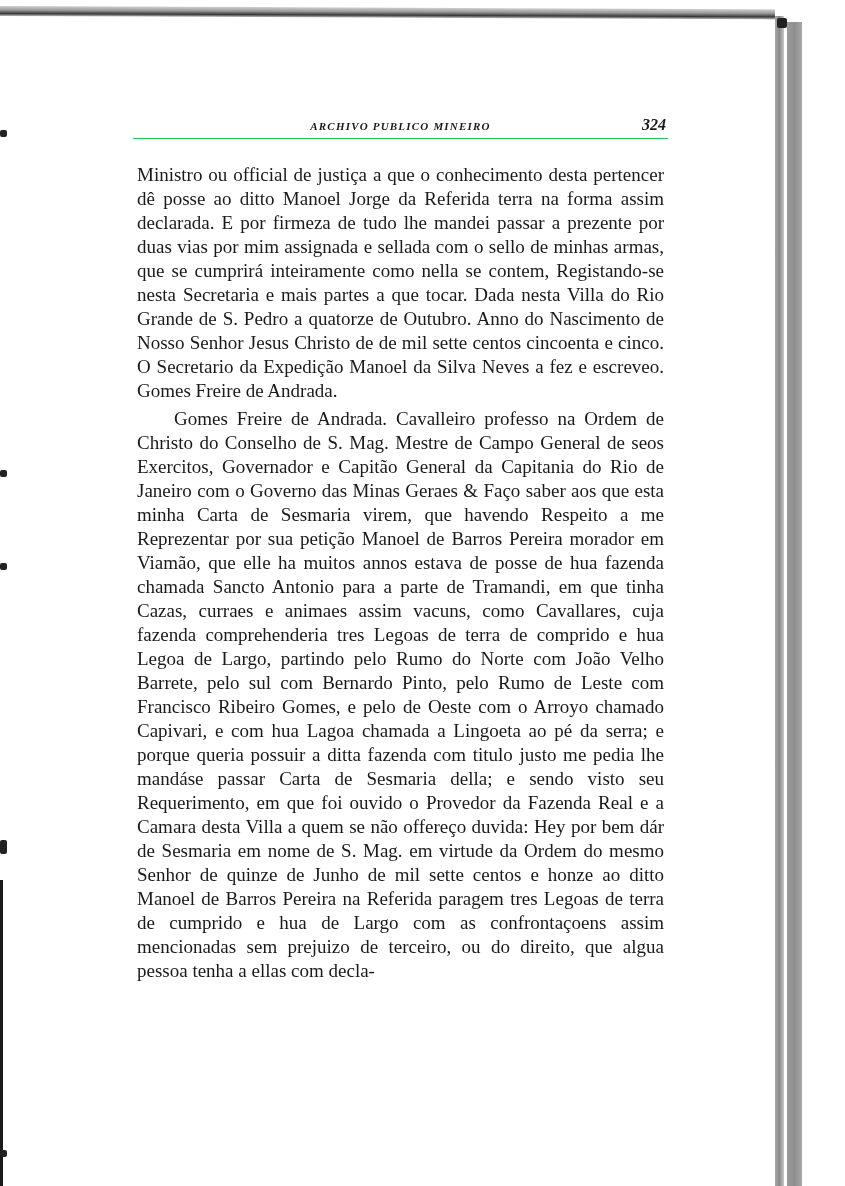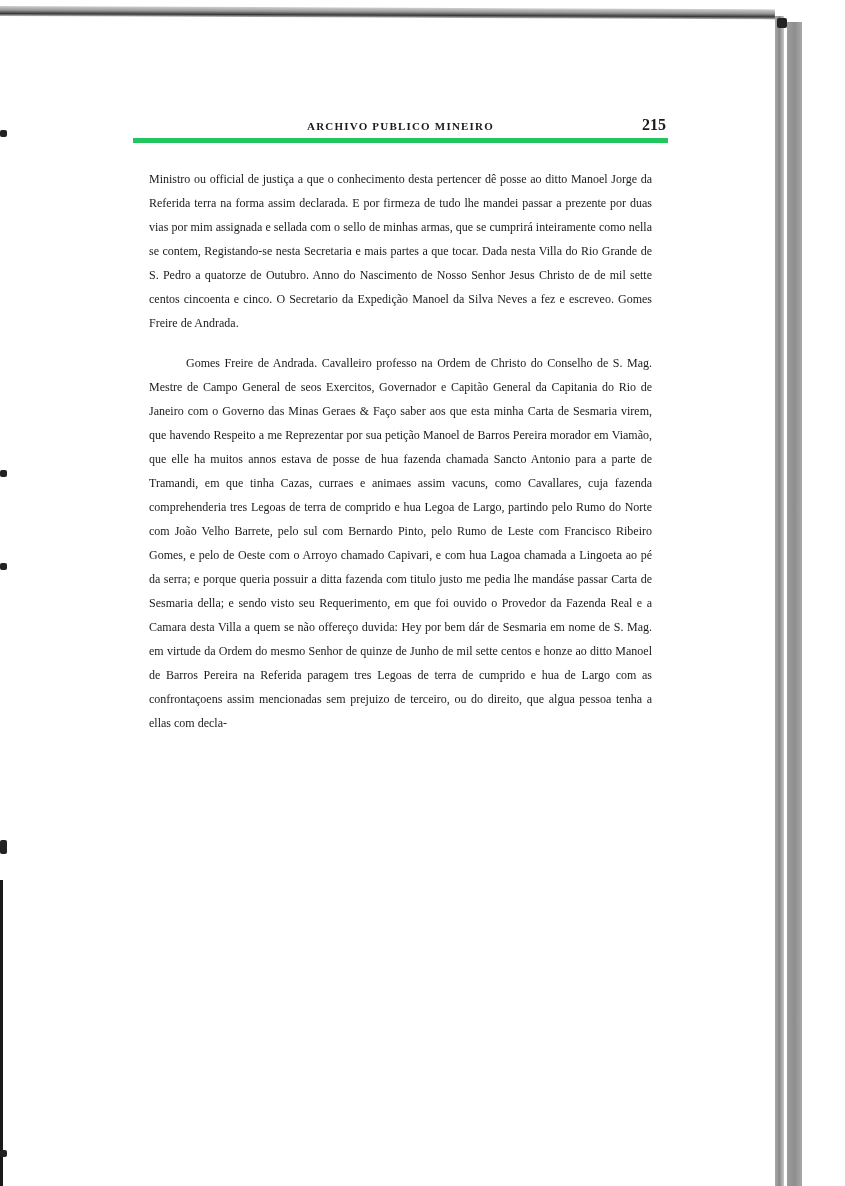--- a/index.html
+++ b/index.html
@@ -38,37 +38,38 @@
       border-radius: 2px;
     }
     .page {
       position: absolute;
       left: 133px; top: 116px;
       width: 535px;
     }
     .running-head {
       position: relative;
       height: 22px;
-      border-bottom: 5px solid #22c55e;
+      border-bottom: 1px solid #22c55e;
       margin-bottom: 24px;
+      font-style: italic;
     }
     .running-title {
       position: absolute; left: 0; right: 0; top: 4px;
       text-align: center;
       font-size: 11px;
       letter-spacing: 1.2px;
       font-weight: bold;
     }
     .page-number {
       position: absolute; right: 2px; top: 0px;
       font-size: 16px; font-weight: bold;
     }
     .body-text p {
-      margin: 16px;
-      font-size: 12px;
+      margin: 4px;
+      font-size: 19px;
       line-height: 24px;
       text-align: justify;
       text-align-last: left;
     }
     .body-text p.indent { text-indent: 37px; }
     .section-heading {
       margin: 20px 0 16px 0;
       text-align: center;
       font-style: italic;
       font-weight: bold;
@@ -87,21 +88,21 @@
 <div class="left-edge"></div>
 <div class="left-mark" style="top:130px"></div>
 <div class="left-mark" style="top:470px"></div>
 <div class="left-mark" style="top:563px"></div>
 <div class="left-mark" style="top:840px;height:14px"></div>
 <div class="left-mark" style="top:1150px"></div>
 
 <div class="page">
   <div class="running-head">
     <span class="running-title">ARCHIVO PUBLICO MINEIRO</span>
-    <span class="page-number">215</span>
+    <span class="page-number">324</span>
   </div>
 
   <div class="body-text">
     <p>Ministro ou official de justiça a que o conhecimento desta pertencer dê posse ao ditto Manoel Jorge da Referida terra na forma assim declarada. E por firmeza de tudo lhe mandei passar a prezente por duas vias por mim assignada e sellada com o sello de minhas armas, que se cumprirá inteiramente como nella se contem, Registando-se nesta Secretaria e mais partes a que tocar. Dada nesta Villa do Rio Grande de S. Pedro a quatorze de Outubro. Anno do Nascimento de Nosso Senhor Jesus Christo de de mil sette centos cincoenta e cinco. O Secretario da Expedição Manoel da Silva Neves a fez e escreveo. Gomes Freire de Andrada.</p>
 
 
     <p class="indent">Gomes Freire de Andrada. Cavalleiro professo na Ordem de Christo do Conselho de S. Mag. Mestre de Campo General de seos Exercitos, Governador e Capitão General da Capitania do Rio de Janeiro com o Governo das Minas Geraes &amp; Faço saber aos que esta minha Carta de Sesmaria virem, que havendo Respeito a me Reprezentar por sua petição Manoel de Barros Pereira morador em Viamão, que elle ha muitos annos estava de posse de hua fazenda chamada Sancto Antonio para a parte de Tramandi, em que tinha Cazas, curraes e animaes assim vacuns, como Cavallares, cuja fazenda comprehenderia tres Legoas de terra de comprido e hua Legoa de Largo, partindo pelo Rumo do Norte com João Velho Barrete, pelo sul com Bernardo Pinto, pelo Rumo de Leste com Francisco Ribeiro Gomes, e pelo de Oeste com o Arroyo chamado Capivari, e com hua Lagoa chamada a Lingoeta ao pé da serra; e porque queria possuir a ditta fazenda com titulo justo me pedia lhe mandáse passar Carta de Sesmaria della; e sendo visto seu Requerimento, em que foi ouvido o Provedor da Fazenda Real e a Camara desta Villa a quem se não offereço duvida: Hey por bem dár de Sesmaria em nome de S. Mag. em virtude da Ordem do mesmo Senhor de quinze de Junho de mil sette centos e honze ao ditto Manoel de Barros Pereira na Referida paragem tres Legoas de terra de cumprido e hua de Largo com as confrontaçoens assim mencionadas sem prejuizo de terceiro, ou do direito, que algua pessoa tenha a ellas com decla-</p>
   </div>
 </div>
 

